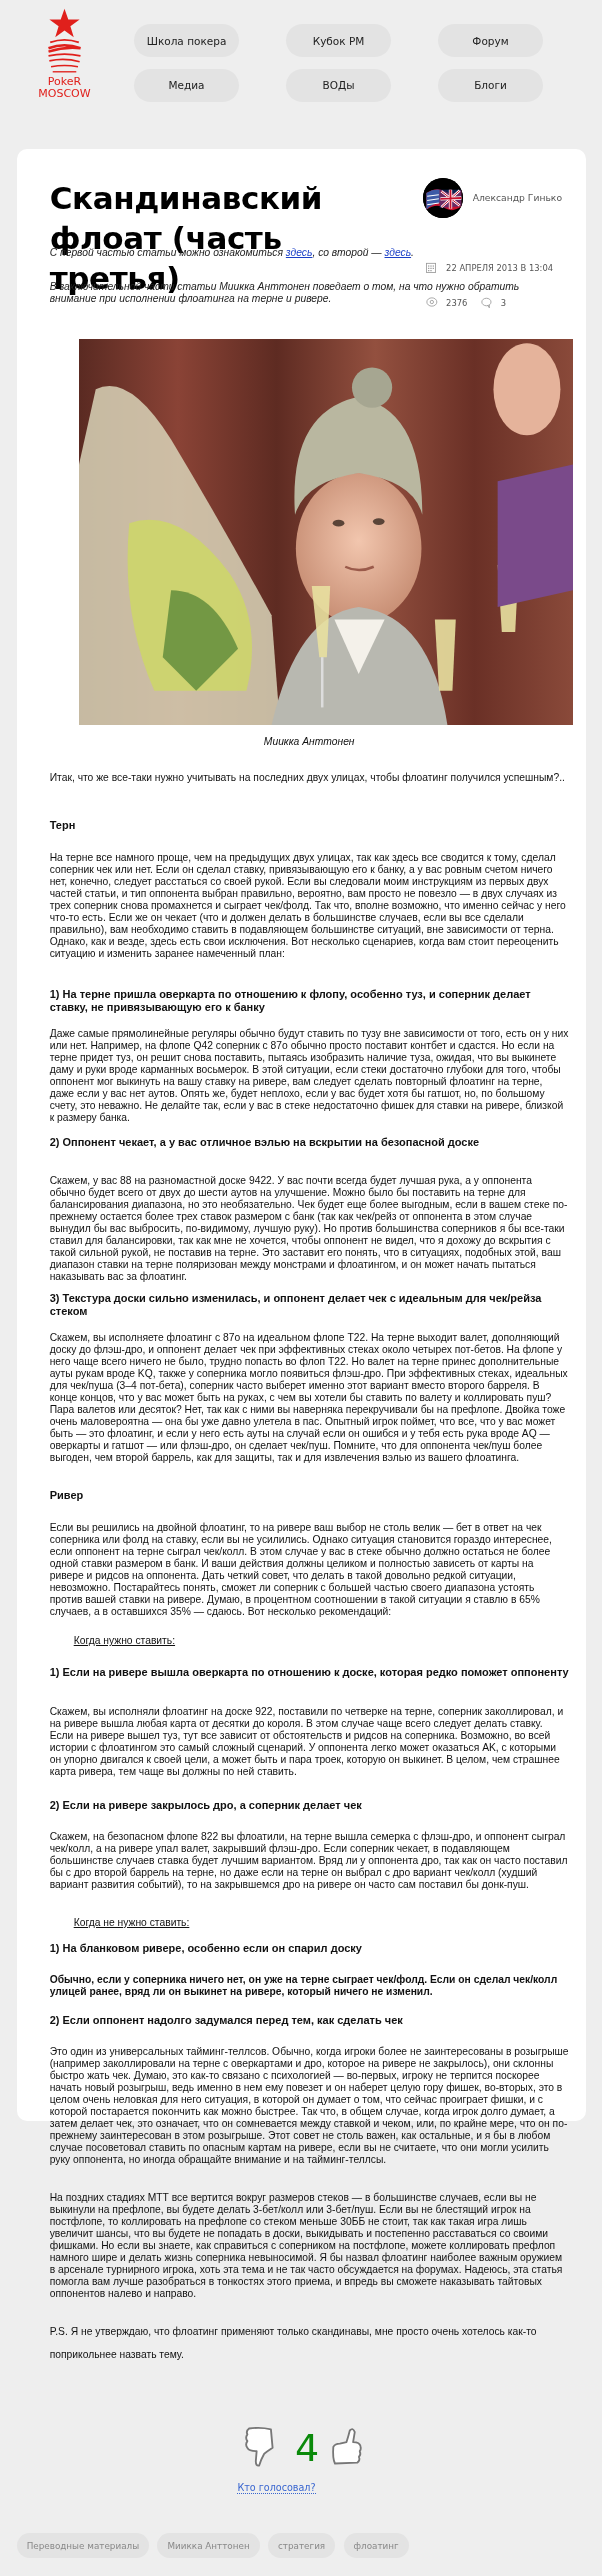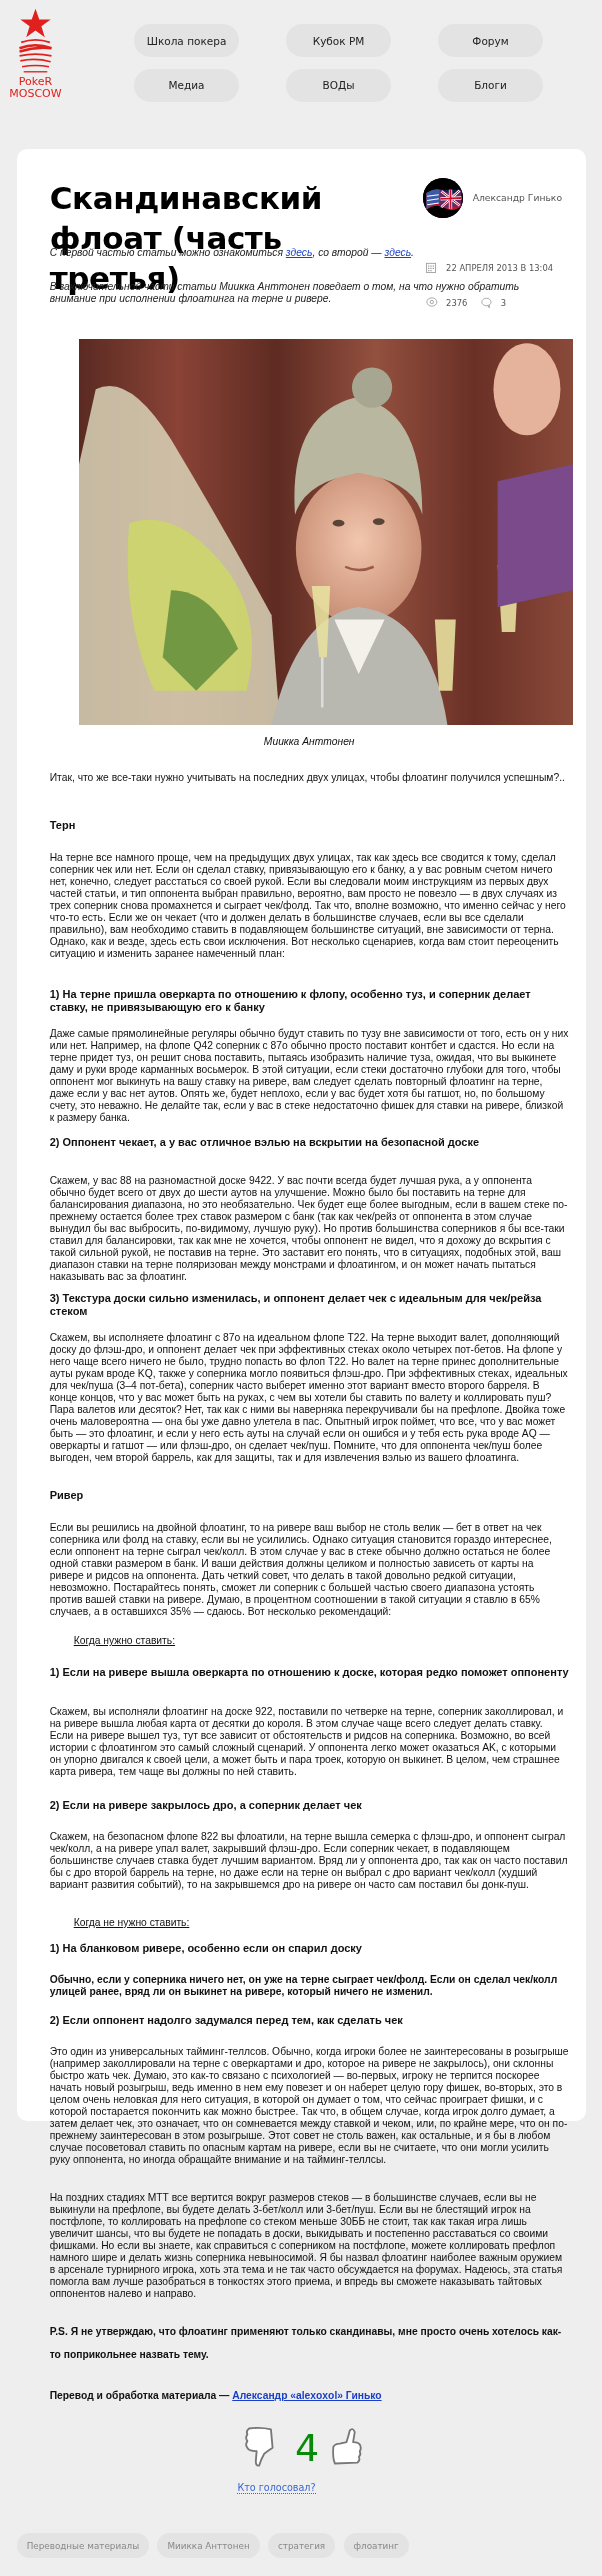--- a/index.html
+++ b/index.html
@@ -1,21 +1,21 @@
 <!DOCTYPE html>
 <html style="font-size:13.4px"><head>
 <meta charset="utf-8">
 <style>
   * { box-sizing: border-box; margin: 0; padding: 0; }
   html, body { width: 603px; background: #eeeeee; }
   body { font-family: "Liberation Sans", sans-serif; color: #000; position: relative; height: 2576px; overflow: hidden; }
 
   
   .header { position: relative; height: 149px; }
-  .logo { position: absolute; left: 6px; top: 6.7px; width: 59px; height: 96px; }
+  .logo { position: absolute; left: 35px; top: 6.7px; width: 59px; height: 96px; }
   .logo svg { display: block; }
   .logo-text { position: absolute; left: 0; top: 69px; width: 59px; text-align: center; color: #e0201c; font-family: "DejaVu Sans", sans-serif; font-size: 11px; line-height: 12.6px; font-weight: normal; letter-spacing: 0; }
   .nav { position: absolute; top: 24px; left: 134px; width: 418px; display: grid; grid-template-columns: 105px 105px 105px; column-gap: 47px; row-gap: 11.7px; }
   .nav-btn { height: 33px; border-radius: 16.7px; background: #e3e3e3; display: flex; align-items: center; justify-content: center; font-family: "DejaVu Sans", sans-serif; font-size: 10.5px; color: #222; cursor: pointer; }
 
   
   .card { position: absolute; left: 16.7px; top: 149px; width: 569px; height: 1972px; background: #fff; border-radius: 10px; }
   .title { position: absolute; left: 33px; top: 28.5px; width: 360px; font-family: "DejaVu Sans", sans-serif; font-weight: bold; font-size: 31px; line-height: 40px; color: #000; letter-spacing: -0.4px; }
   .author-box { position: absolute; left: 406px; top: 27px; width: 167px; }
   .avatar { position: absolute; left: 0; top: 1.7px; width: 40px; height: 40px; border-radius: 50%; background: #000; overflow: hidden; }
@@ -202,24 +202,23 @@
     <p class="u" style="top:1768px;">Когда не нужно ставить:</p>
 
     <p class="h" style="top:1793px;">1) На бланковом ривере, особенно если он спарил доску</p>
     <p style="top:1825px;font-weight:bold;">Обычно, если у соперника ничего нет, он уже на терне сыграет чек/фолд. Если он сделал чек/колл улицей ранее, вряд ли он выкинет на ривере, который ничего не изменил.</p>
 
     <p class="h" style="top:1865px;">2) Если оппонент надолго задумался перед тем, как сделать чек</p>
     <p style="top:1897px;">Это один из универсальных тайминг-теллсов. Обычно, когда игроки более не заинтересованы в розыгрыше (например заколлировали на терне с оверкартами и дро, которое на ривере не закрылось), они склонны быстро жать чек. Думаю, это как-то связано с психологией — во-первых, игроку не терпится поскорее начать новый розыгрыш, ведь именно в нем ему повезет и он наберет целую гору фишек, во-вторых, это в целом очень неловкая для него ситуация, в которой он думает о том, что сейчас проиграет фишки, и с которой постарается покончить как можно быстрее. Так что, в общем случае, когда игрок долго думает, а затем делает чек, это означает, что он сомневается между ставкой и чеком, или, по крайне мере, что он по-прежнему заинтересован в этом розыгрыше. Этот совет не столь важен, как остальные, и я бы в любом случае посоветовал ставить по опасным картам на ривере, если вы не считаете, что они могли усилить руку оппонента, но иногда обращайте внимание и на тайминг-теллсы.</p>
 
     <p style="top:2043px;">На поздних стадиях МТТ все вертится вокруг размеров стеков — в большинстве случаев, если вы не выкинули на префлопе, вы будете делать 3-бет/колл или 3-бет/пуш. Если вы не блестящий игрок на постфлопе, то коллировать на префлопе со стеком меньше 30ББ не стоит, так как такая игра лишь увеличит шансы, что вы будете не попадать в доски, выкидывать и постепенно расставаться со своими фишками. Но если вы знаете, как справиться с соперником на постфлопе, можете коллировать префлоп намного шире и делать жизнь соперника невыносимой. Я бы назвал флоатинг наиболее важным оружием в арсенале турнирного игрока, хоть эта тема и не так часто обсуждается на форумах. Надеюсь, эта статья помогла вам лучше разобраться в тонкостях этого приема, и впредь вы сможете наказывать тайтовых оппонентов налево и направо.</p>
 
-    <p style="top:2171px; line-height:23.4px;font-weight:bold;">P.S. Я не утверждаю, что флоатинг применяют только скандинавы, мне просто очень хотелось как-то поприкольнее назвать тему.</p>
+    <p style="top:2171px; line-height:23.4px;">P.S. Я не утверждаю, что флоатинг применяют только скандинавы, мне просто очень хотелось как-то поприкольнее назвать тему.</p>
 
     <div class="blk credits" style="top:2241px;">
-      <div style="line-height:12.6px;"><span>Перевод и обработка материала — </span><a href="#">Александр «alexoxol» Гинько</a></div>
     </div>
   </div>
 </div>
 
 <div class="vote">
   <span style="position:absolute; left:18.4px; top:3.3px; cursor:pointer;">
     <svg width="32" height="42" viewBox="0 0 38 50">
         <path d="M6,3 Q20,1 32,4 L34,26 Q28,30 24,33 Q20,40 18,47 Q14,48 14,42 L15,30 Q6,30 4,26 Q1,22 4,18 Q1,14 4,10 Q2,6 6,3 Z" fill="#fff" stroke="#777" stroke-width="2.2" stroke-linejoin="round"></path>
       </svg>
   </span>

